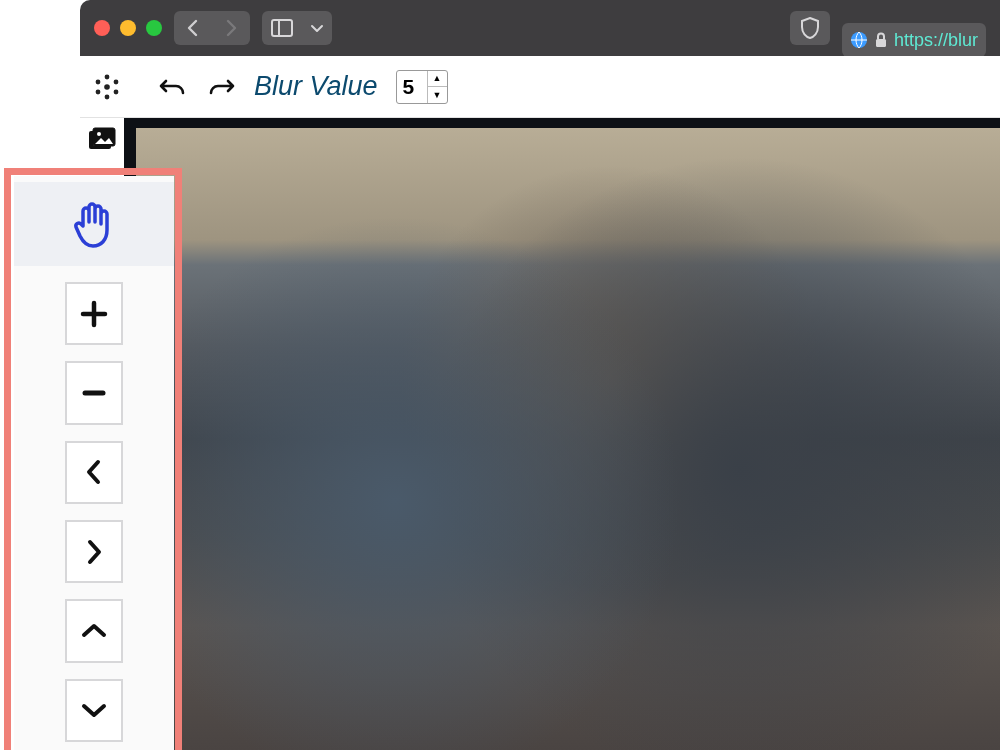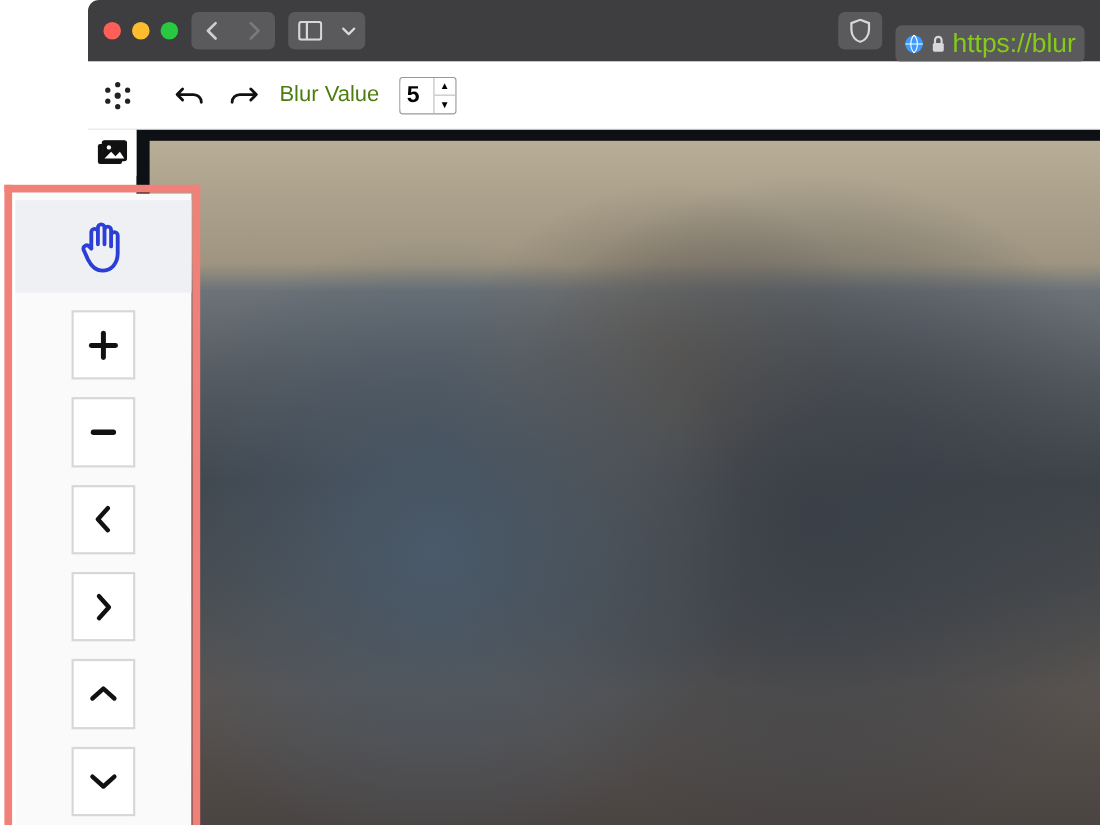--- a/index.html
+++ b/index.html
@@ -51,21 +51,21 @@
 
     .shield-btn {
       width: 40px; height: 34px; background:#5a595b; border-radius:6px;
       display:flex; align-items:center; justify-content:center; color:#d8d7d9;
     }
 
     .url-bar {
       height: 34px; background:#5a595b; border-radius:6px;
       display:flex; align-items:center; padding: 0 8px; gap:6px;
       max-width: 200px;
-      color:#84cc16; font-size: 24px; font-weight:500;
+      color:#5eead4; font-size: 18px; font-weight:500;
       overflow:hidden; white-space:nowrap;margin-top:24px;
     }
     .url-bar .globe { color:#4da3ff; }
     .url-bar .lock { color:#d8d7d9; }
 
     
     .app-toolbar {
       position:absolute;
       top: 56px;
       left: 80px;
@@ -76,21 +76,21 @@
       display:flex; align-items:center;
       padding-left: 8px;
       gap: 18px;
     }
     .logo-dots {
       width: 38px; height: 38px; display:flex; align-items:center; justify-content:center;
     }
     .undo-redo { display:flex; gap: 22px; margin-left: 14px;}
     .ur-btn { color:#222; }
 
-    .blur-label { font-size: 20px; color:#4d7c0f; }
+    .blur-label { font-size: 27px; color:#0c4a6e;font-style:italic; }
     .blur-input-wrap {
       border:1px solid #999; border-radius:3px; height:34px;
       display:flex; align-items:center; padding:0;
       overflow:hidden;
     }
     .blur-input {
       width: 30px; text-align:left; font-size:21px; font-weight:700;
       border:none; outline:none; padding-left:6px;
     }
     .stepper {

